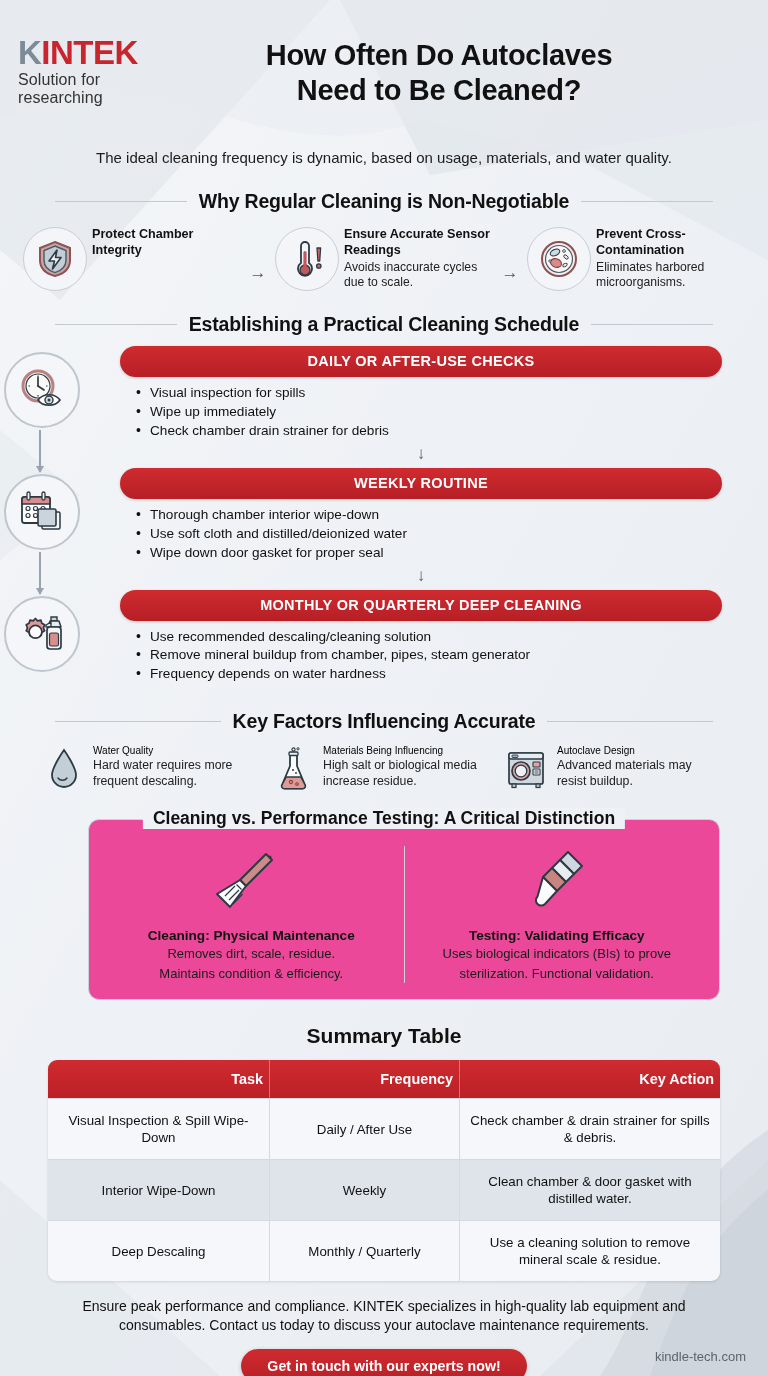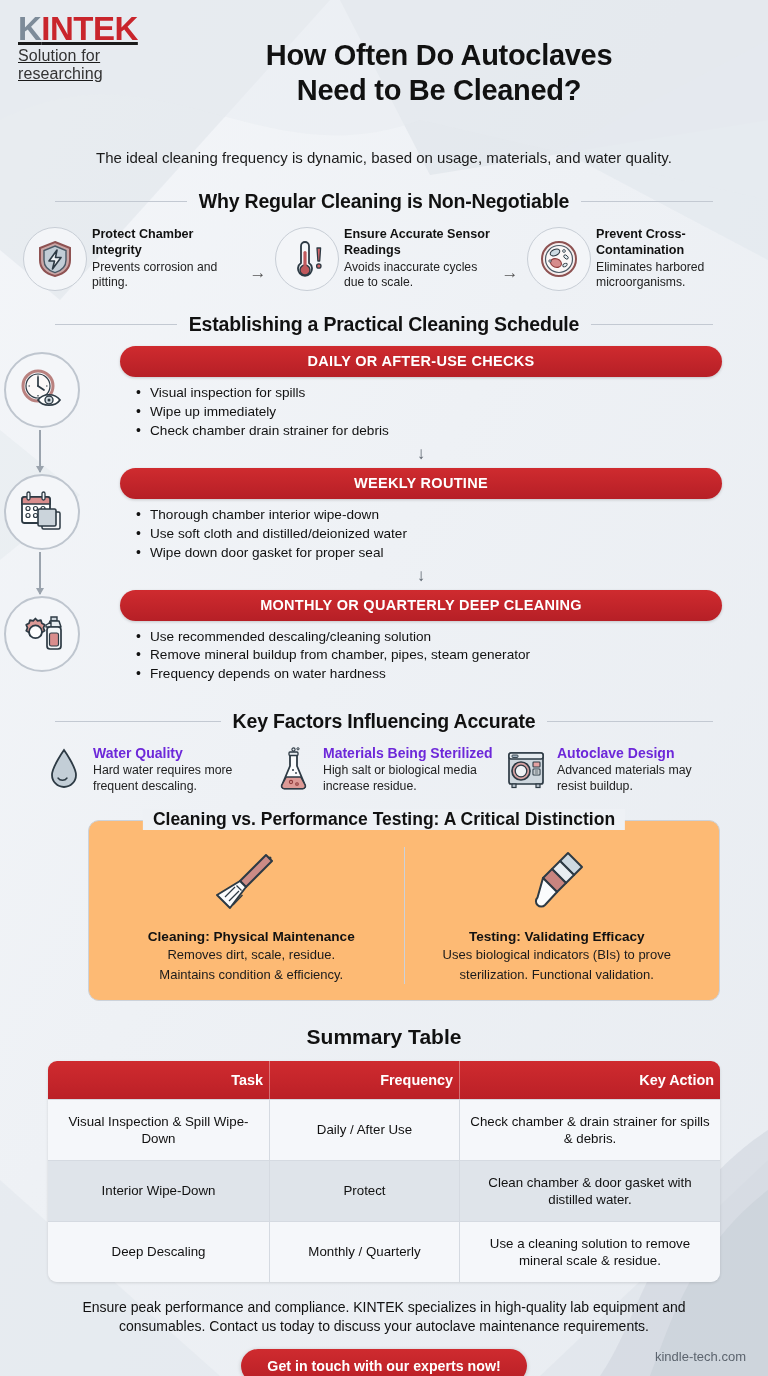--- a/index.html
+++ b/index.html
@@ -11,21 +11,21 @@
     position:relative;
     overflow:hidden;
   }
   
   #bg { position:absolute; inset:0; z-index:0; }
 
   #page { position:relative; z-index:1; width:768px; height:1376px; }
 
   
   .header { position:relative; padding:14px 0 0 0; height:132px; }
-  .logo { position:absolute; left:18px; top:12px; width:152px;text-decoration:underline; }
+  .logo { position:absolute; left:18px; top:36px; width:152px; }
   .logo-word { font-size:33px; font-weight:bold; letter-spacing:-0.5px; color:#c9252c; line-height:1; }
   .logo-word .kgray { color:#7d8b99; }
   .logo-tag { font-size:16px; color:#333; margin-top:2px; letter-spacing:0.1px; }
   .title { text-align:center; font-size:29px; font-weight:bold; line-height:1.22;
            color:#111; padding:24px 60px 0 170px; letter-spacing:-0.3px; }
 
   .subtitle { text-align:center; font-size:15px; color:#1b1b1b; padding:16px 24px 0;
               line-height:1.35; }
 
   
@@ -62,26 +62,26 @@
   .sched-list { margin:7px 0 0 16px; }
   .sched-list li { font-size:13.6px; line-height:1.39; list-style:none;
                    position:relative; padding-left:14px; color:#111; }
   .sched-list li:before { content:"•"; position:absolute; left:0; top:-1px; font-size:14px; color:#111; }
   .down-arrow { text-align:center; color:#59616b; font-size:17px; line-height:1; margin:4px 0 6px; }
 
   
   .kf-row { display:flex; justify-content:space-between; margin:12px 44px 0; gap:10px; }
   .kf { display:flex; gap:9px; align-items:flex-start; width:228px; }
   .kf-ic { flex:0 0 auto; width:40px; display:flex; justify-content:center; padding-top:2px;}
-  .kf h3 { font-size:14px; font-weight:bold; line-height:1.2; color:#6d28d9; }
+  .kf h3 { font-size:10px; font-weight:normal; line-height:1.2; color:#000000; }
   .kf p { font-size:12.3px; line-height:1.26; color:#222; margin-top:1px; }
 
   
   .dist-wrap { margin:26px 48px 0; position:relative; }
-  .dist-box { border:1.4px solid #ccd2da; border-radius:11px; background:#fdba74;
+  .dist-box { border:1.4px solid #ccd2da; border-radius:11px; background:#ec4899;
               padding:26px 10px 16px; display:flex;margin-left:40px; }
   .dist-title { position:absolute; top:-11px; left:50%; transform:translateX(-50%);
                 background:#eef1f5; padding:0 10px; font-size:17.5px; font-weight:bold;
                 white-space:nowrap; color:#111; }
   .dist-col { flex:1; text-align:center; padding:0 10px; }
   .dist-col + .dist-col { border-left:1.3px solid #ccd2da; }
   .dist-col h4 { font-size:13.6px; font-weight:bold; margin-top:8px; color:#111; }
   .dist-col p { font-size:13px; line-height:1.3; margin-top:3px; color:#1b1b1b; }
 
   
@@ -156,21 +156,20 @@
     <div class="why-card">
       <div class="why-icon">
         <svg width="38" height="40" viewBox="0 0 38 40">
           <path d="M19 3 L34 9 V21 C34 30 27 35 19 37 C11 35 4 30 4 21 V9 Z" fill="#c9a6a6" stroke="#8e5252" stroke-width="2"></path>
           <path d="M19 7 L30 11.5 V21 C30 28 24.5 32 19 33.6 C13.5 32 8 28 8 21 V11.5 Z" fill="#c2cdd6" stroke="#4a5a66" stroke-width="1.4"></path>
           <path d="M21 11 L13 22 H18.5 L16.5 30 L25 18.5 H19.5 Z" fill="#eef2f5" stroke="#2d3a44" stroke-width="1.6" stroke-linejoin="round"></path>
         </svg>
       </div>
       <div class="why-txt">
         <h3>Protect Chamber Integrity</h3>
-        <p>Prevents corrosion and pitting.</p>
       </div>
     </div>
 
     <div class="why-arrow">→</div>
 
     <div class="why-card">
       <div class="why-icon">
         <svg width="38" height="40" viewBox="0 0 38 40">
           <path d="M13 7 a4 4 0 0 1 8 0 v17 a7 7 0 1 1 -8 0 Z" fill="#f4f7fa" stroke="#2d3a44" stroke-width="1.8"></path>
           <circle cx="17" cy="31" r="5" fill="#c0585c" stroke="#2d3a44" stroke-width="1.4"></circle>
@@ -316,21 +315,21 @@
           <rect x="11" y="5" width="9" height="3.5" rx="1" fill="#e7ecf0" stroke="#2d3a44" stroke-width="1.3"></rect>
           <circle cx="13" cy="35" r="1.6" fill="none" stroke="#8e3b3b" stroke-width="1.1"></circle>
           <circle cx="19" cy="37" r="1.3" fill="none" stroke="#8e3b3b" stroke-width="1.1"></circle>
           <circle cx="15" cy="23" r="1" fill="#2d3a44"></circle>
           <circle cx="18" cy="26" r="0.9" fill="#2d3a44"></circle>
           <circle cx="15.5" cy="2.5" r="1.6" fill="none" stroke="#2d3a44" stroke-width="1.1"></circle>
           <circle cx="20" cy="1.8" r="1.1" fill="none" stroke="#2d3a44" stroke-width="1"></circle>
         </svg>
       </div>
       <div>
-        <h3>Materials Being Sterilized</h3>
+        <h3>Materials Being Influencing</h3>
         <p>High salt or biological media increase residue.</p>
       </div>
     </div>
 
     <div class="kf">
       <div class="kf-ic" style="width:44px">
         <svg width="42" height="42" viewBox="0 0 42 42">
           <rect x="4" y="6" width="34" height="31" rx="2" fill="#cfd8df" stroke="#2d3a44" stroke-width="1.7"></rect>
           <rect x="4" y="6" width="34" height="6" rx="2" fill="#e7ecf0" stroke="#2d3a44" stroke-width="1.5"></rect>
           <rect x="7" y="8" width="6" height="2.5" rx="0.8" fill="#9fb0bd" stroke="#2d3a44" stroke-width="0.9"></rect>
@@ -399,21 +398,21 @@
       </tr>
     </thead>
     <tbody>
       <tr>
         <td>Visual Inspection &amp; Spill Wipe-Down</td>
         <td>Daily / After Use</td>
         <td>Check chamber &amp; drain strainer for spills &amp; debris.</td>
       </tr>
       <tr>
         <td>Interior Wipe-Down</td>
-        <td>Protect</td>
+        <td>Weekly</td>
         <td>Clean chamber &amp; door gasket with distilled water.</td>
       </tr>
       <tr>
         <td>Deep Descaling</td>
         <td>Monthly / Quarterly</td>
         <td>Use a cleaning solution to remove mineral scale &amp; residue.</td>
       </tr>
     </tbody>
   </table>
 

